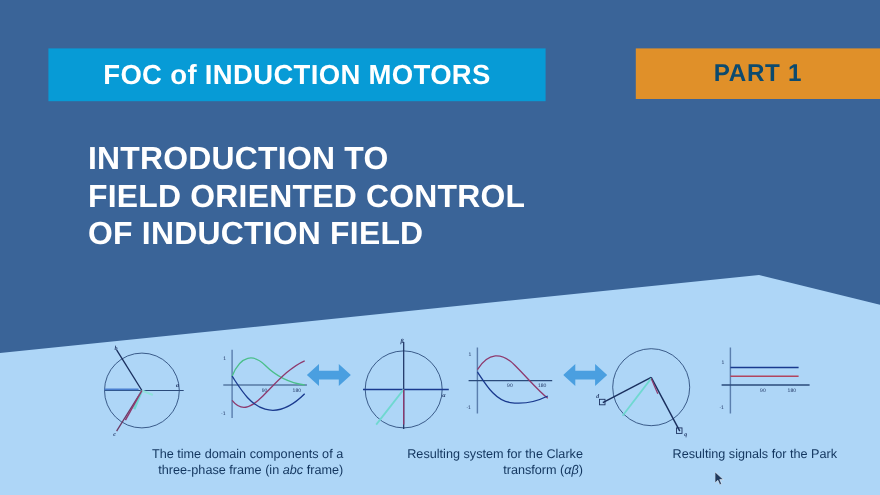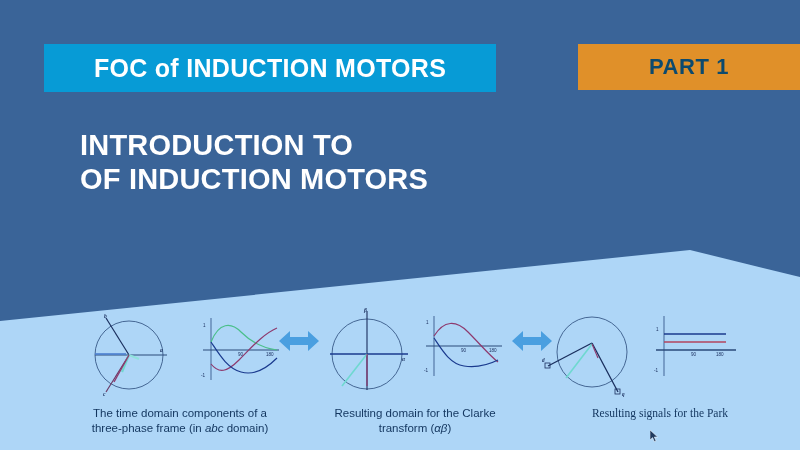--- a/index.html
+++ b/index.html
@@ -51,27 +51,27 @@
     line-height:34px; letter-spacing:.2px; white-space:nowrap;
   }
   
   #figures {
     position:absolute; left:0; top:296px; width:800px; height:110px; z-index:3;
   }
   .fig { position:absolute; }
   
   #captions { position:absolute; left:0; top:406px; width:800px; z-index:3; }
   .caption {
-    position:absolute; text-align:center;
+    position:absolute; text-align:right;
     color:#12355e; font-size:11.5px; line-height:15px;
   }
   .caption i { font-style:italic; }
   #cap0 { left:48px; width:264px; }
   #cap1 { left:300px; width:230px; }
-  #cap2 { left:545px; width:230px;font-family:Liberation Serif, serif; }
+  #cap2 { left:531px; width:230px; }
   
   #cursor {
     position:absolute; left:650px; top:429px; z-index:6;
     width:10px; height:13px;
   }
 </style>
 </head>
 <body>
 
 <div id="slide">
@@ -81,21 +81,22 @@
   <div id="title-bar">
     <span class="txt">FOC of INDUCTION MOTORS</span>
   </div>
 
   <div id="part-badge">
     <span class="txt">PART 1</span>
   </div>
 
   <div id="headline">
     <div class="line">INTRODUCTION TO</div>
-    <div class="line">OF INDUCTION MOTORS</div>
+    <div class="line">FIELD ORIENTED CONTROL</div>
+    <div class="line">OF INDUCTION FIELD</div>
   </div>
 
   <div id="figures">
 
     <div class="fig" style="left:86px; top:16px;">
       <svg width="86" height="86" viewBox="0 0 86 86">
         <circle cx="43" cy="43" r="34" fill="none" stroke="#2a4a7a" stroke-width="0.8"></circle>
 
         <line x1="9" y1="43" x2="81" y2="43" stroke="#2a4a7a" stroke-width="1.1"></line>
         <line x1="9" y1="42" x2="40" y2="42" stroke="#4a7fd0" stroke-width="1.6"></line>
@@ -201,25 +202,25 @@
         <line x1="14" y1="28" x2="76" y2="28" stroke="#b2455f" stroke-width="1.4"></line>
       </svg>
     </div>
 
   </div>
 
   <div id="captions">
 
     <div class="caption" id="cap0">
       <div>The time domain components of a</div>
-      <div><span>three-phase frame (in </span><i>abc</i><span> domain)</span></div>
+      <div><span>three-phase frame (in </span><i>abc</i><span> frame)</span></div>
     </div>
 
     <div class="caption" id="cap1">
-      <div>Resulting domain for the Clarke</div>
+      <div>Resulting system for the Clarke</div>
       <div><span>transform (</span><i>αβ</i><span>)</span></div>
     </div>
 
     <div class="caption" id="cap2">
       <div>Resulting signals for the Park</div>
     </div>
 
   </div>
 
   <div id="cursor">

